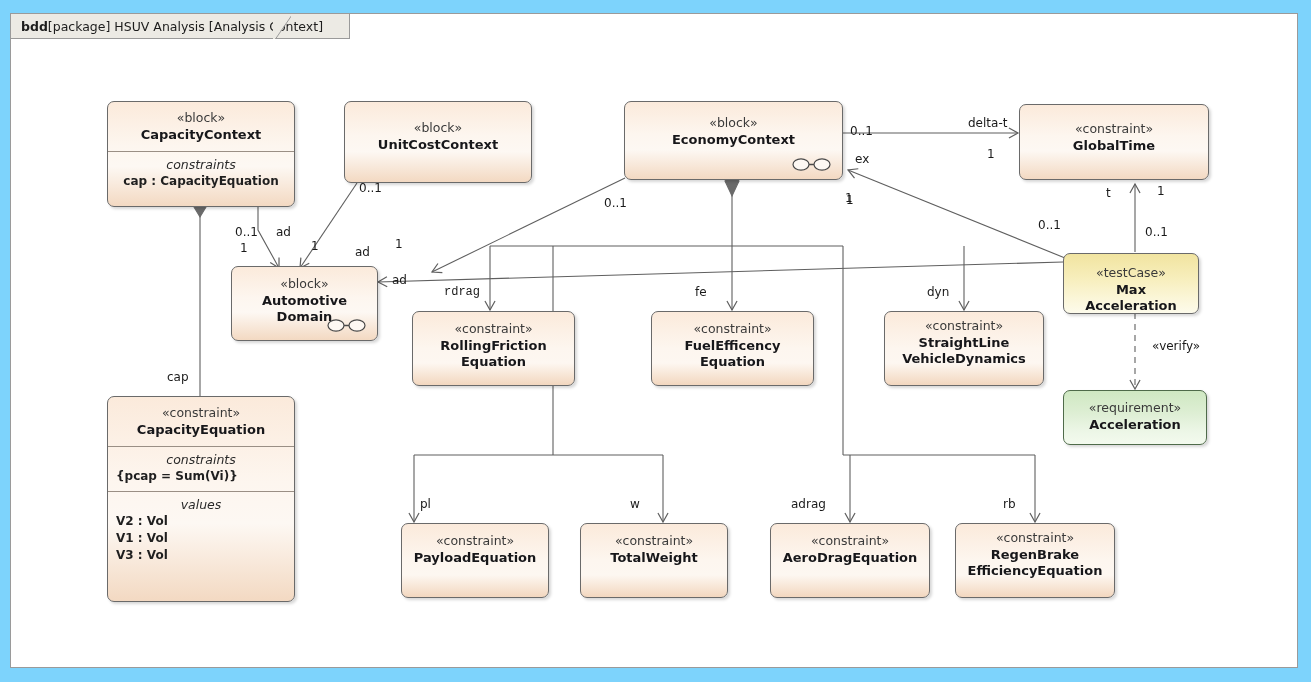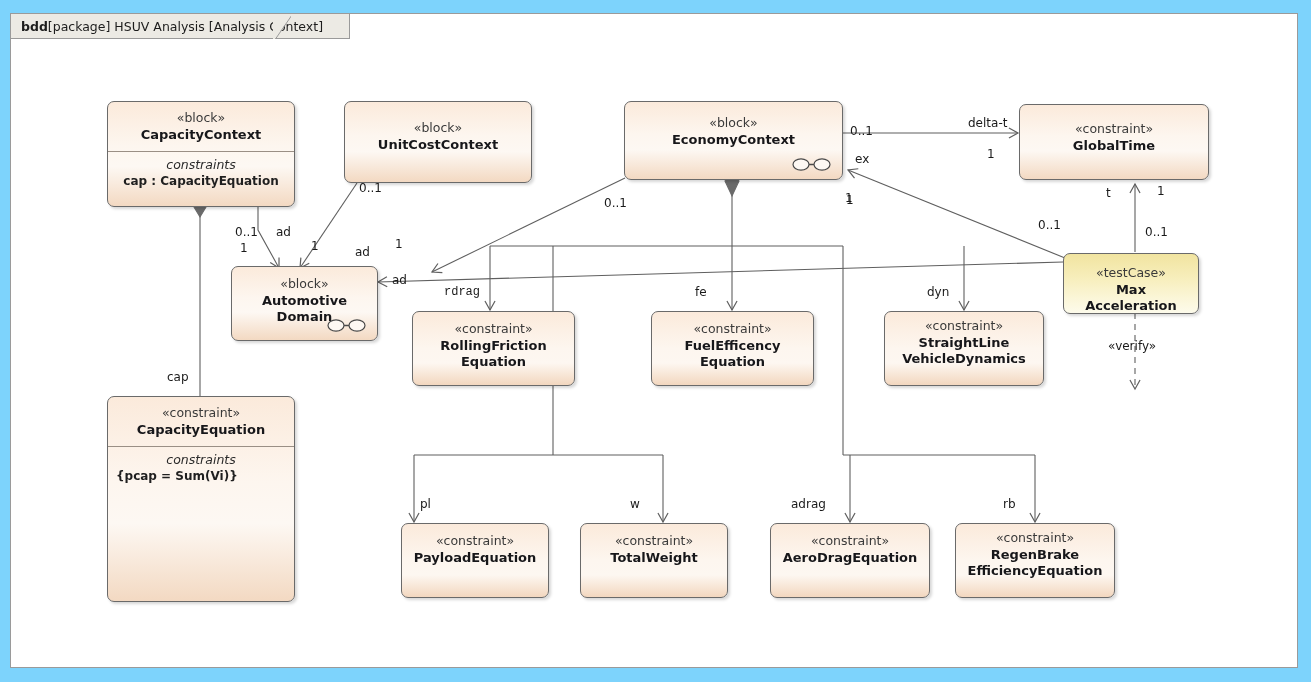--- a/index.html
+++ b/index.html
@@ -137,21 +137,21 @@
   }
 
   
   .lbl {
     position: absolute;
     font-size: 12px;
     color: #1a1a1a;
     white-space: nowrap;
     font-family: "DejaVu Sans", "Liberation Sans", sans-serif;
   }
-  .lbl.stereo-lbl { font-size: 12px; }
+  .lbl.stereo-lbl { font-size: 12px; margin-left: 44px; }
 
   
   #wires {
     position: absolute;
     left: 0; top: 0;
     width: 1311px;
     height: 682px;
     pointer-events: none;
   }
 </style>
@@ -280,29 +280,41 @@
     </svg>
   </div>
 
   <div class="node yellow" style="left:1063px; top:253px; width:136px; height:61px;">
     <div class="hdr" style="padding-top:11px;">
       <span class="stereo">«testCase»</span>
       <span class="nm">Max Acceleration</span>
     </div>
   </div>
 
+  <div class="node green" style="left:1063px; top:390px; width:144px; height:55px;">
+    <div class="hdr" style="padding-top:9px;">
+      <span class="stereo">«requirement»</span>
+      <span class="nm">Acceleration</span>
+    </div>
+  </div>
 
   <div class="node peach" style="left:107px; top:396px; width:188px; height:206px;">
     <div class="hdr">
       <span class="stereo">«constraint»</span>
       <span class="nm">CapacityEquation</span>
     </div>
     <div class="sep compartment">
       <div class="comp-title">constraints</div>
       <div class="comp-line">{pcap = Sum(Vi)}</div>
+    </div>
+    <div class="sep compartment">
+      <div class="comp-title">values</div>
+      <div class="comp-line">V2 : Vol</div>
+      <div class="comp-line">V1 : Vol</div>
+      <div class="comp-line">V3 : Vol</div>
     </div>
   </div>
 
   <div class="node peach-flat" style="left:412px; top:311px; width:163px; height:75px;">
     <div class="hdr" style="padding-top:9px;">
       <span class="stereo">«constraint»</span>
       <span class="nm">RollingFriction Equation</span>
     </div>
   </div>
 

